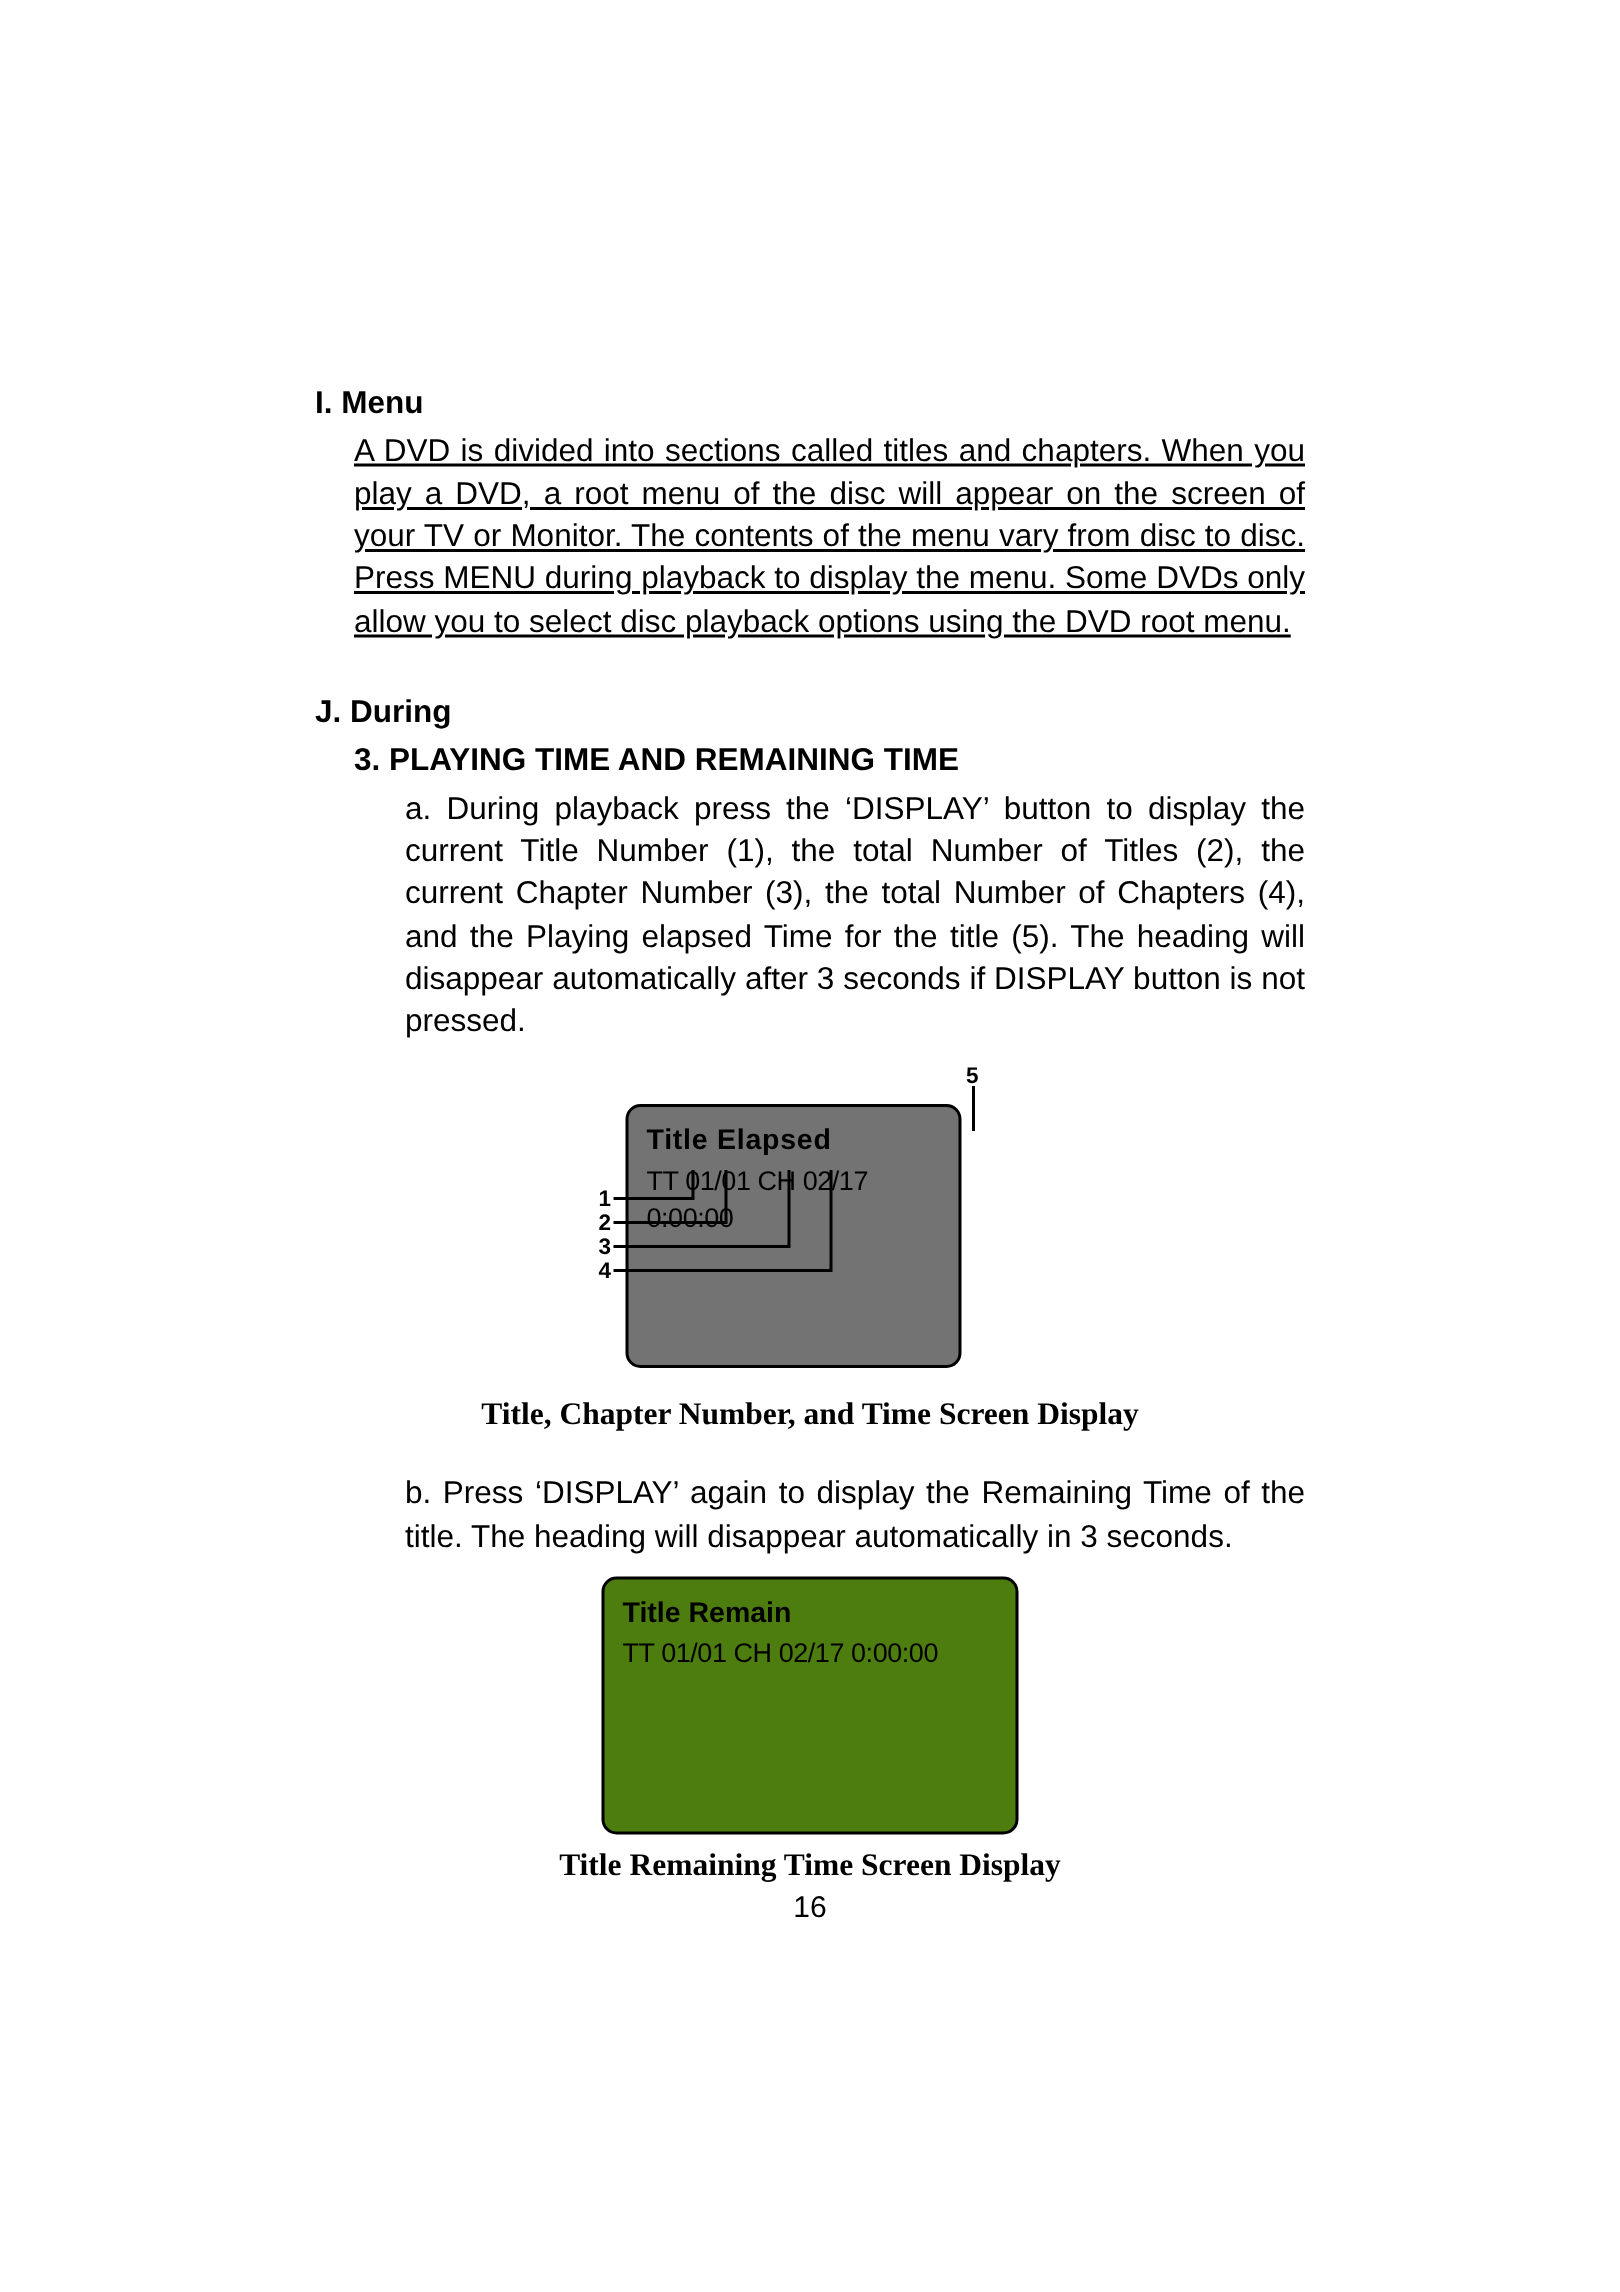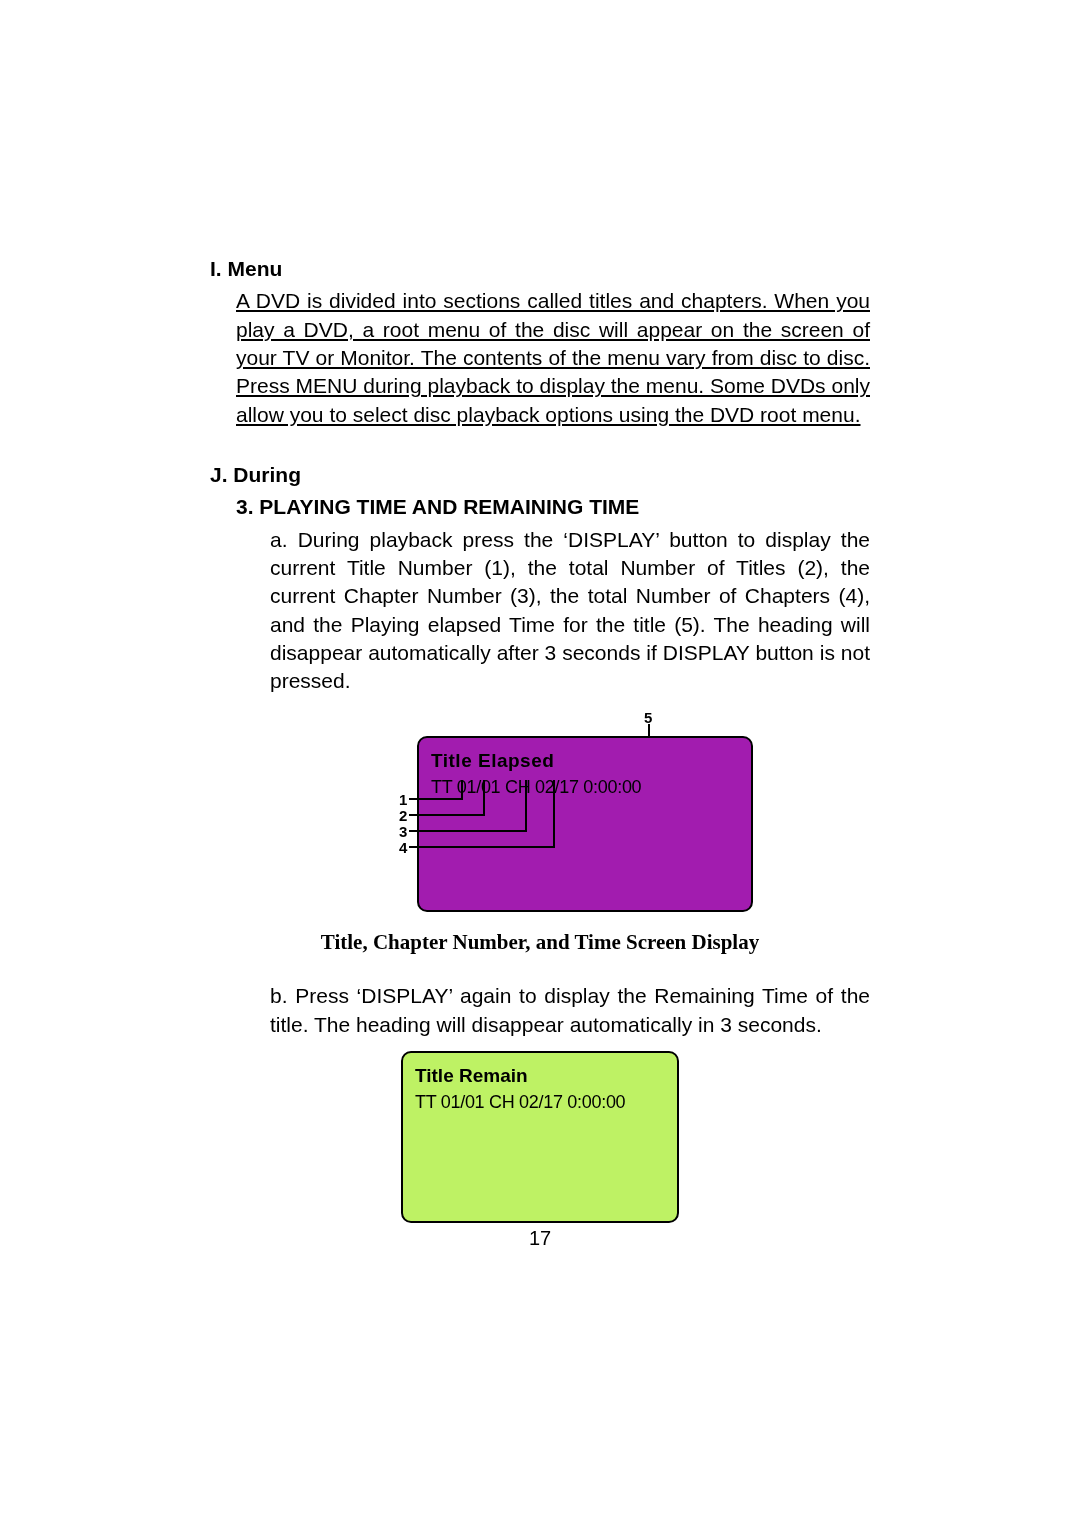--- a/index.html
+++ b/index.html
@@ -59,25 +59,25 @@
     
     .fig1-wrap {
       position: relative;
       width: 326px;
       height: 214px;
     }
     .fig1-box {
       position: absolute;
       left: 40px;
       top: 28px;
-      width: 336px;
+      width: 224px;
       height: 176px;
       border: 2px solid #000;
       border-radius: 10px;
-      background: #a21caf;
+      background: #737373;
       padding: 10px 10px 8px 12px;
     }
     .fig1-title {
       font-weight: bold;
       font-size: 19px;
       font-family: Arial, sans-serif;
       letter-spacing: 0.5px;
     }
     .fig1-line2 {
       font-size: 18px;
@@ -119,21 +119,21 @@
     .vr4 { left: 176px; top: 72px; height: 66px; }
     
     .vr5 { left: 271px; top: 16px; height: 30px; }
 
     
     .fig2-box {
       width: 278px;
       height: 172px;
       border: 2px solid #000;
       border-radius: 10px;
-      background: #bef264;
+      background: #4d7c0f;
       padding: 10px 16px 8px 12px;
     }
     .fig2-title {
       font-weight: bold;
       font-size: 19px;
       font-family: Arial, sans-serif;
     }
     .fig2-line2 {
       font-size: 18px;
       font-family: Arial, sans-serif;
@@ -178,14 +178,15 @@
   <div class="figure-caption">Title, Chapter Number, and Time Screen Display</div>
 </div>
 
 <div class="sub-body">b. Press ‘DISPLAY’ again to display the Remaining Time of  the title. The heading will disappear automatically  in 3 seconds.</div>
 
 <div class="figure-container">
   <div class="fig2-box">
     <div class="fig2-title">Title Remain</div>
     <div class="fig2-line2">TT 01/01  CH 02/17  0:00:00</div>
   </div>
-  <div class="page-num">17</div>
+  <div class="figure-caption">Title Remaining Time Screen Display</div>
+  <div class="page-num">16</div>
 </div>
 
 </body></html>

